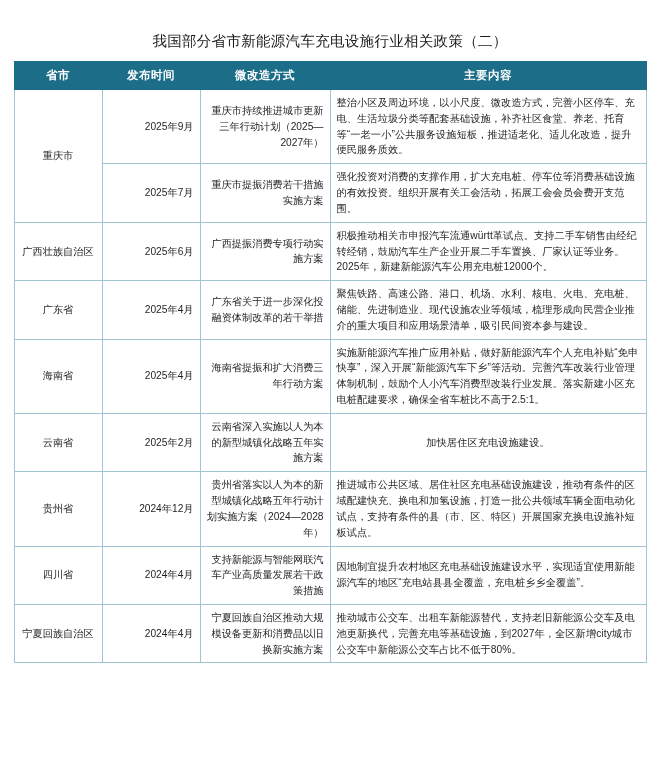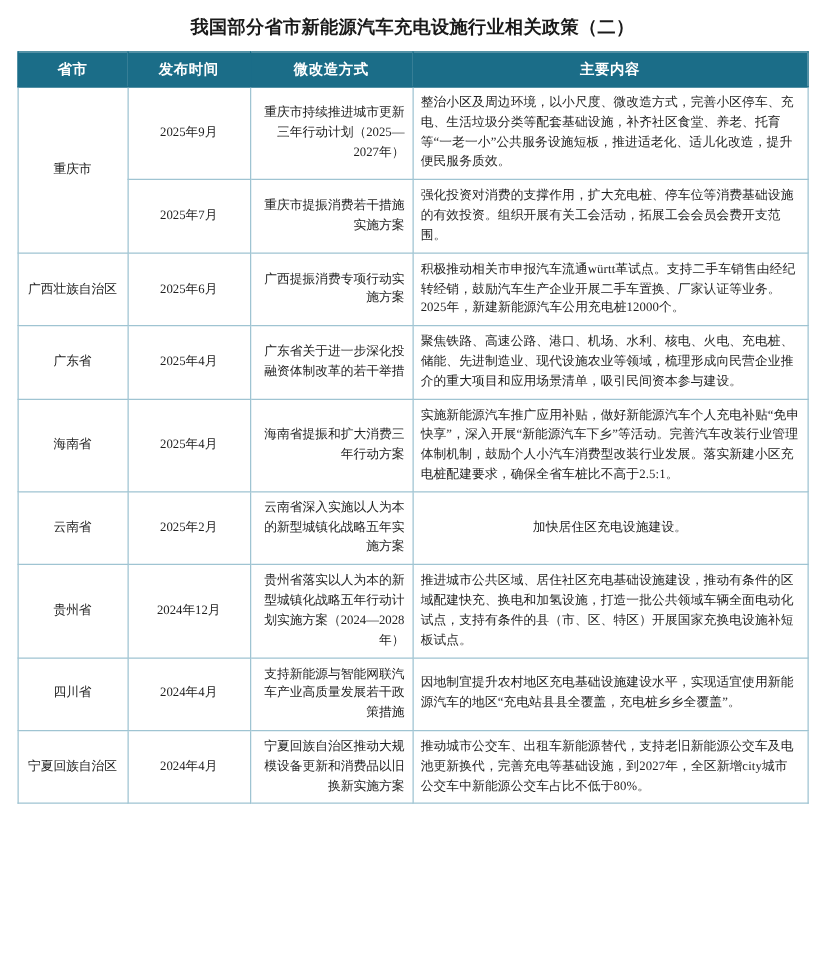--- a/index.html
+++ b/index.html
@@ -12,31 +12,31 @@
   .page {
     width: 660px;
     height: 762px;
     position: relative;
     background: #ffffff;
     overflow: hidden;
   }
   .doc-title {
     text-align: center;
     font-size: 14.5px;
-    font-weight: bold;
+    font-weight: normal;
     color: #1a1a1a;
     padding: 12px 0 10px 0;
     letter-spacing: 0.3px;
+    margin-top: 20px;
   }
   table.policy {
     border-collapse: collapse;
     width: 632px;
     margin: 0 auto;
     table-layout: fixed;
-    font-family: Liberation Serif, serif;
   }
   table.policy col.c1 { width: 88px; }
   table.policy col.c2 { width: 98px; }
   table.policy col.c3 { width: 130px; }
   table.policy col.c4 { width: 316px; }
   table.policy thead th {
     background: #1b6d88;
     color: #ffffff;
     font-size: 11.5px;
     font-weight: bold;
@@ -53,21 +53,21 @@
     line-height: 1.55;
     vertical-align: middle;
     padding: 5px 6px;
   }
   td.prov {
     text-align: center;
     color: #15607a;
     font-size: 10.6px;
   }
   td.date {
-    text-align: center;
+    text-align: right;
     color: #1f1f1f;
     font-size: 10.4px;
   }
   td.pname {
     text-align: right;
     color: #15607a;
     font-size: 10.2px;
     line-height: 1.6;
   }
   td.content {

